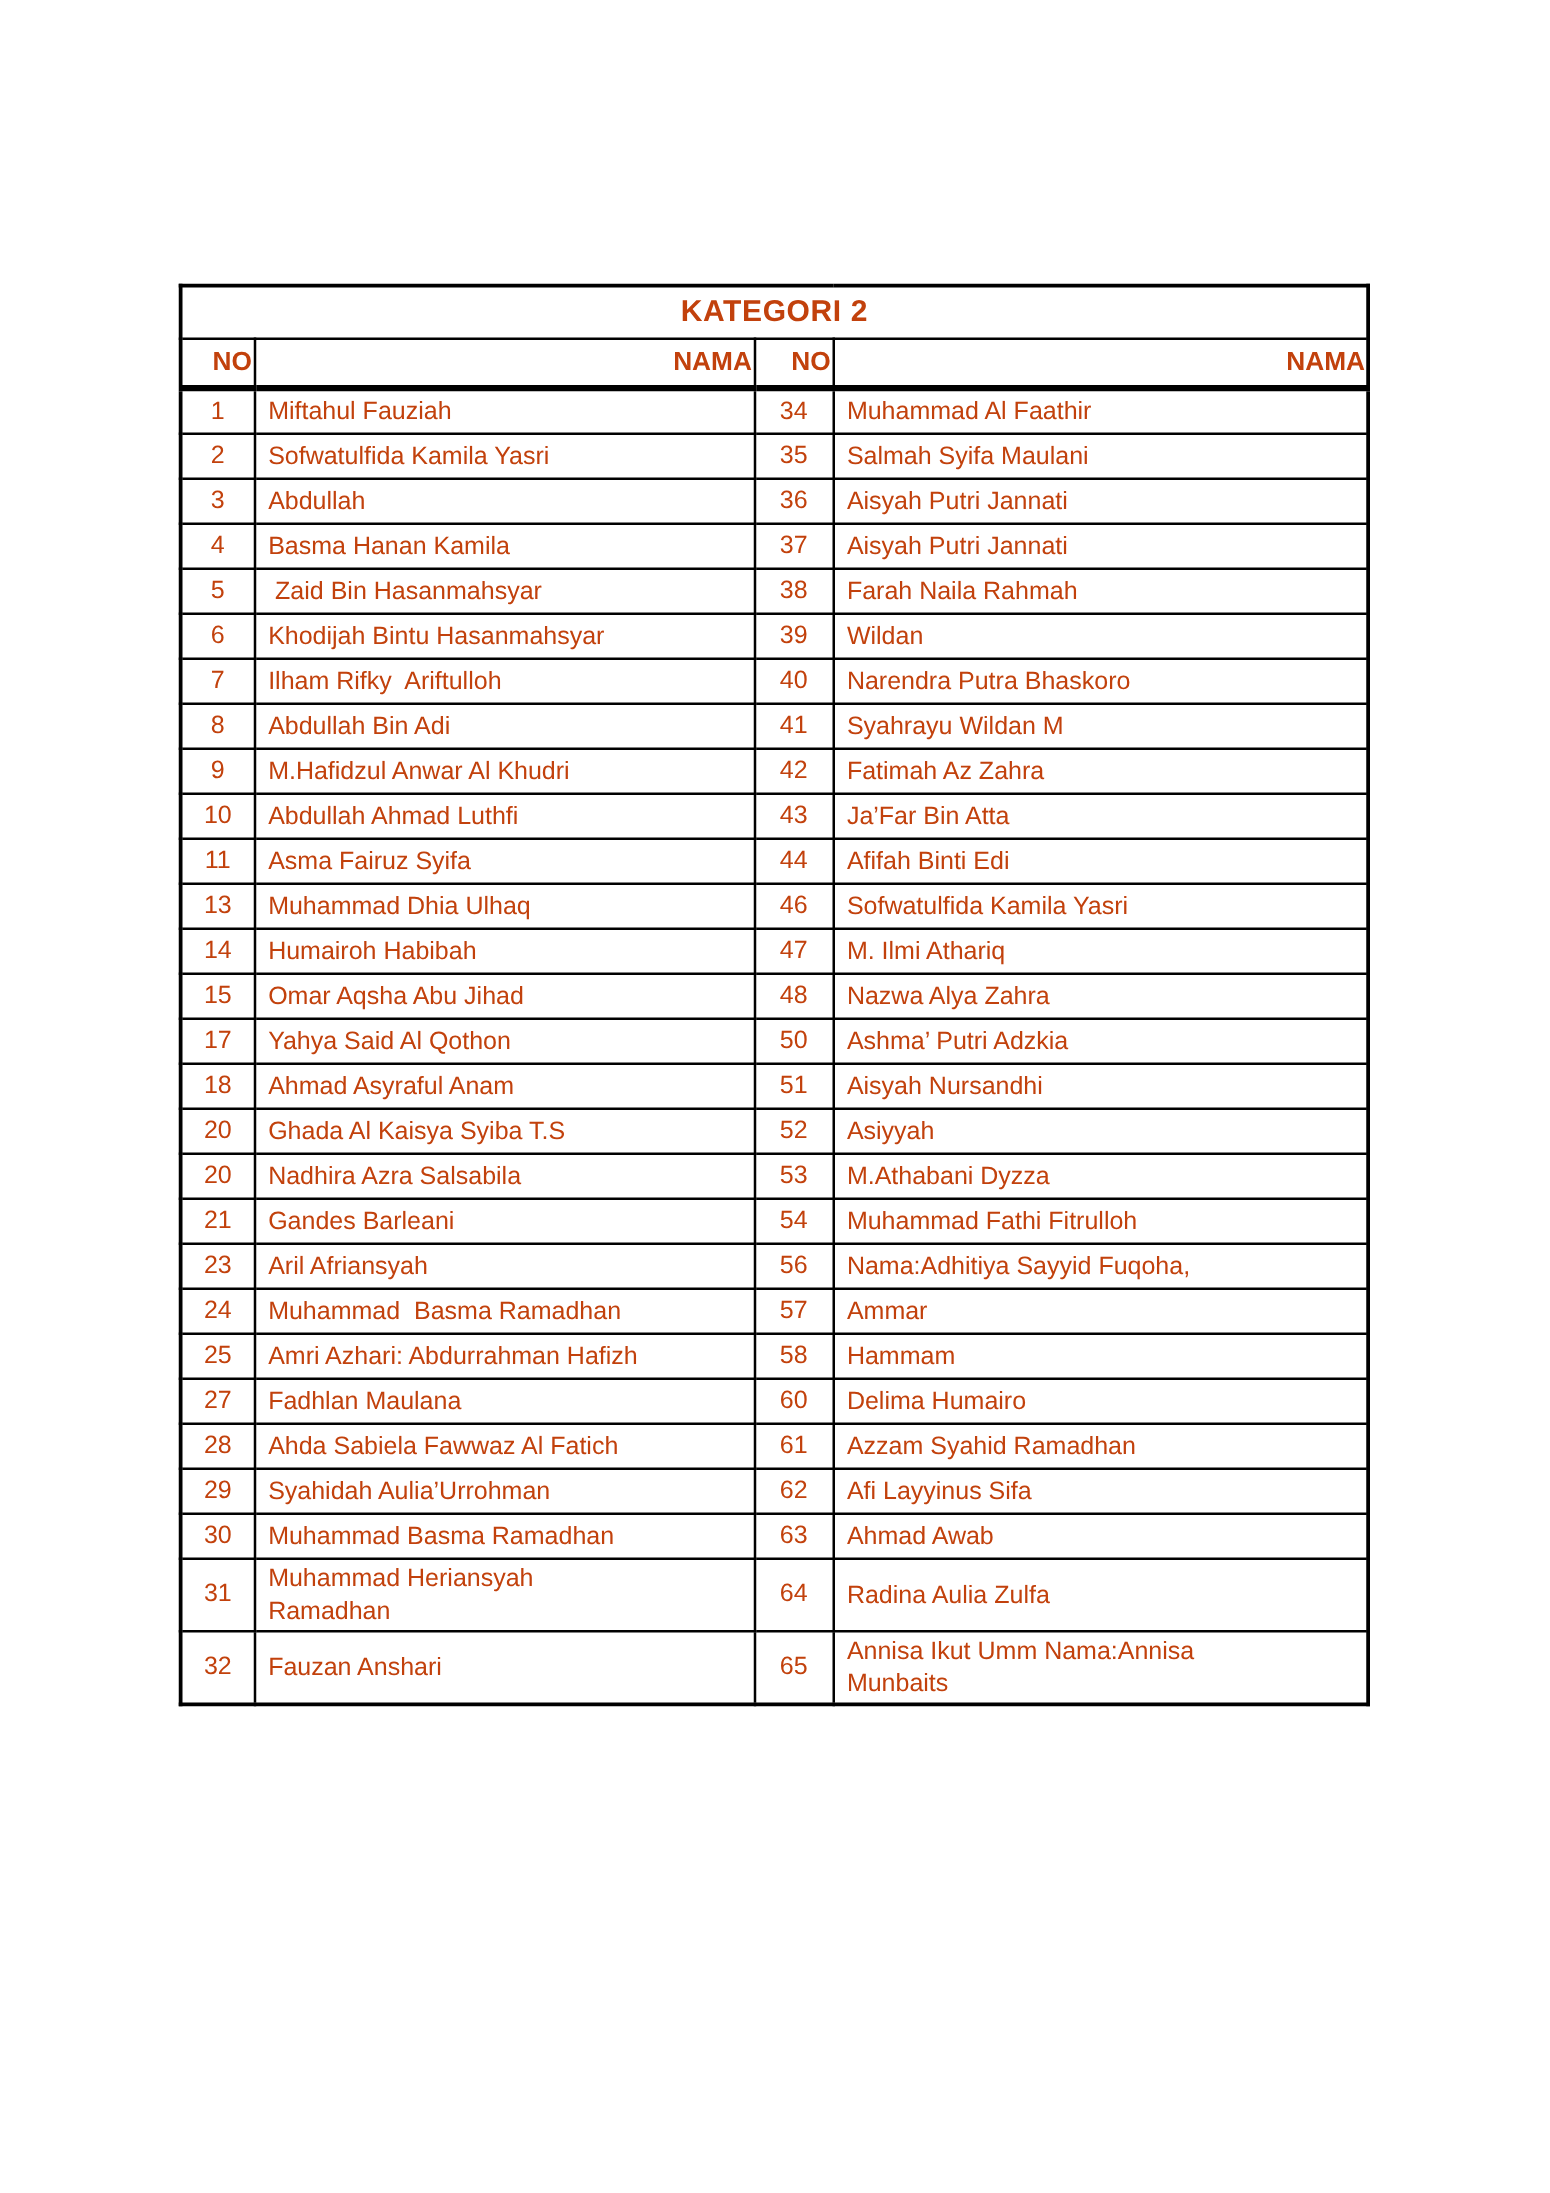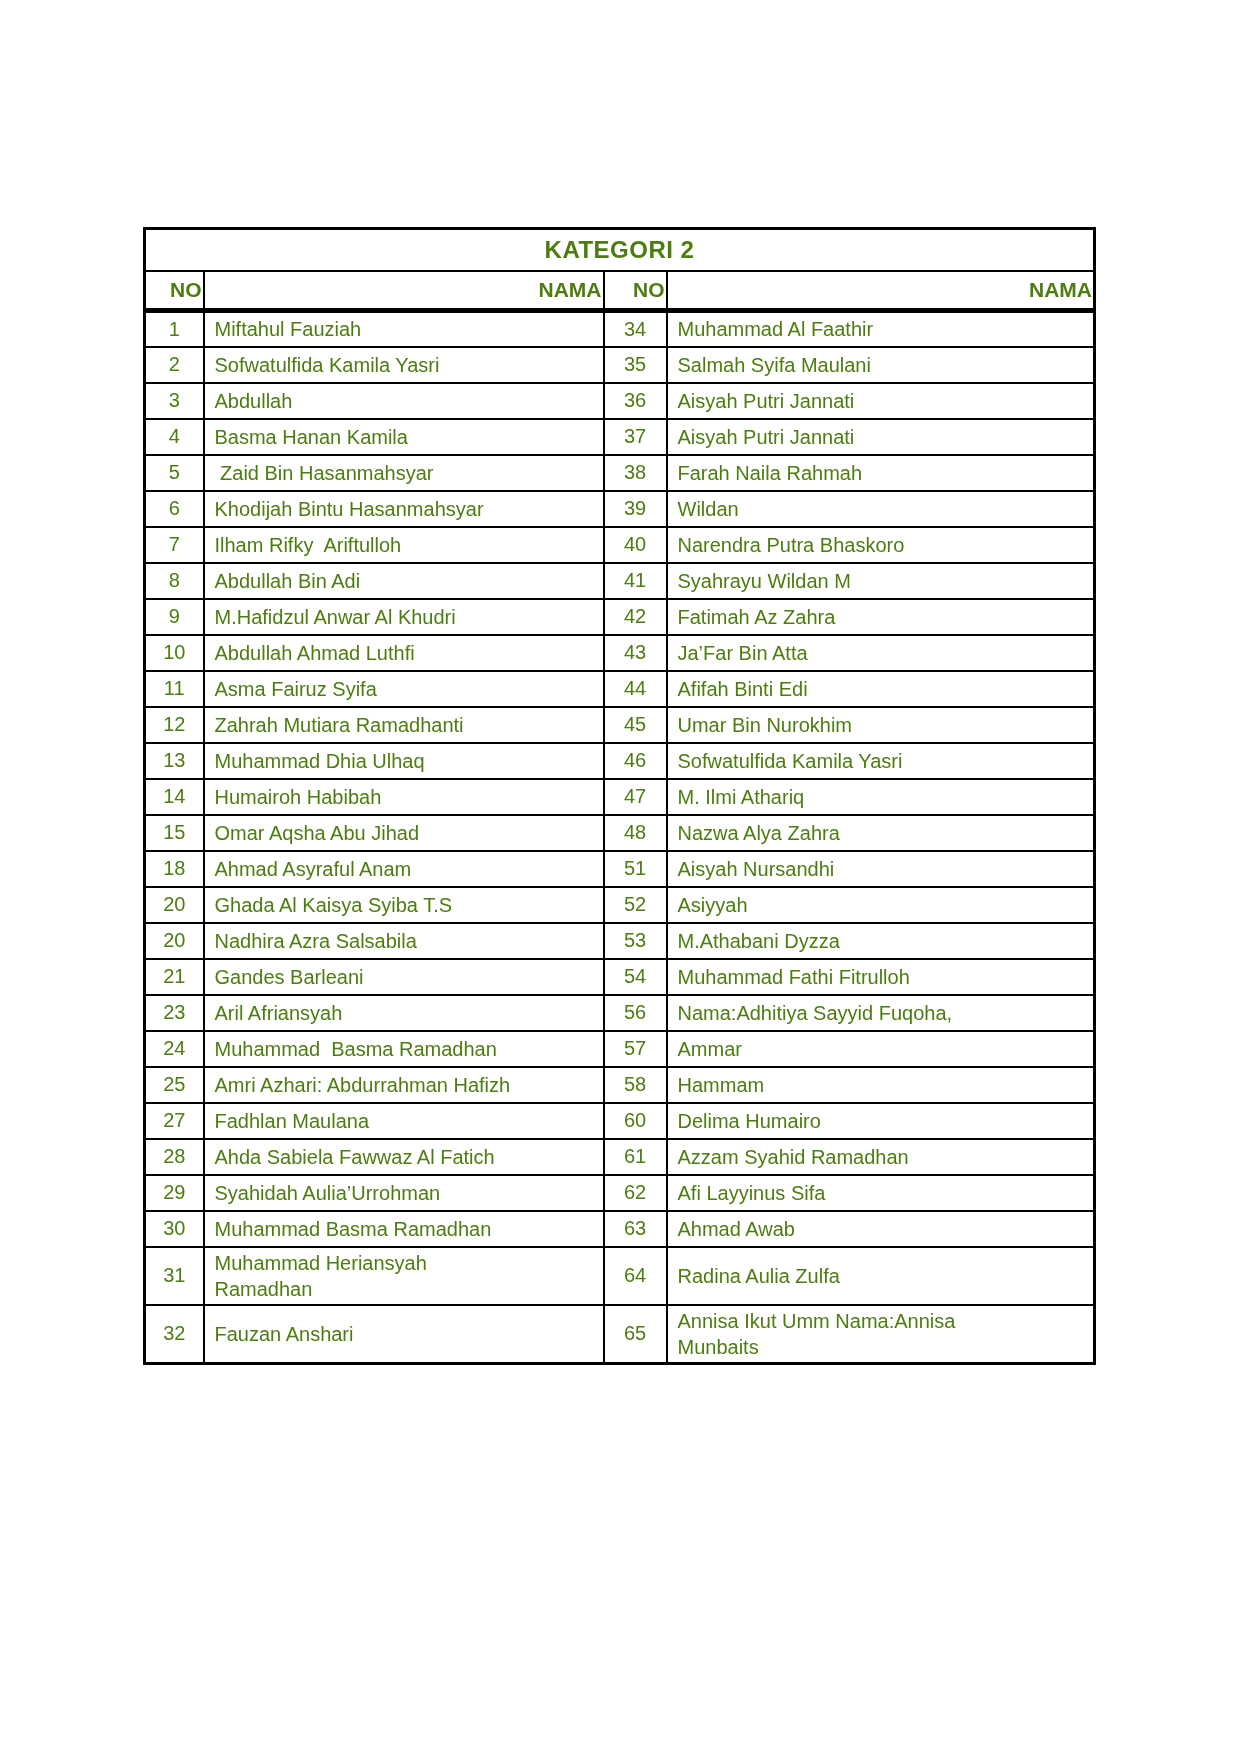--- a/index.html
+++ b/index.html
@@ -3,21 +3,21 @@
 <meta charset="utf-8">
 <style>
   * { box-sizing: border-box; }
   html, body { margin: 0; padding: 0; background: #ffffff; }
   .page {
     position: relative;
     width: 1116px;
     height: 1754px;
     background: #ffffff;
     font-family: "Liberation Sans", sans-serif;
-    color: #4d7c0f;
+    color: #c2410c;
   }
   table.roster {
     position: absolute;
     left: 143px;
     top: 227px;
     width: 950px;
     border-collapse: collapse;
     table-layout: fixed;
   }
   table.roster, table.roster td, table.roster th {
@@ -141,42 +141,42 @@
           <td class="num">43</td>
           <td class="name">Ja’Far Bin Atta</td>
         </tr>
         <tr>
           <td class="num">11</td>
           <td class="name">Asma Fairuz Syifa</td>
           <td class="num">44</td>
           <td class="name">Afifah Binti Edi</td>
         </tr>
         <tr>
-          <td class="num">12</td>
-          <td class="name">Zahrah Mutiara Ramadhanti</td>
-          <td class="num">45</td>
-          <td class="name">Umar Bin Nurokhim</td>
-        </tr>
-        <tr>
           <td class="num">13</td>
           <td class="name">Muhammad Dhia Ulhaq</td>
           <td class="num">46</td>
           <td class="name">Sofwatulfida Kamila Yasri</td>
         </tr>
         <tr>
           <td class="num">14</td>
           <td class="name">Humairoh Habibah</td>
           <td class="num">47</td>
           <td class="name">M. Ilmi Athariq</td>
         </tr>
         <tr>
           <td class="num">15</td>
           <td class="name">Omar Aqsha Abu Jihad</td>
           <td class="num">48</td>
           <td class="name">Nazwa Alya Zahra</td>
+        </tr>
+        <tr>
+          <td class="num">17</td>
+          <td class="name">Yahya Said Al Qothon</td>
+          <td class="num">50</td>
+          <td class="name">Ashma’ Putri Adzkia</td>
         </tr>
         <tr>
           <td class="num">18</td>
           <td class="name">Ahmad Asyraful Anam</td>
           <td class="num">51</td>
           <td class="name">Aisyah Nursandhi</td>
         </tr>
         <tr>
           <td class="num">20</td>
           <td class="name">Ghada Al Kaisya Syiba T.S</td>

